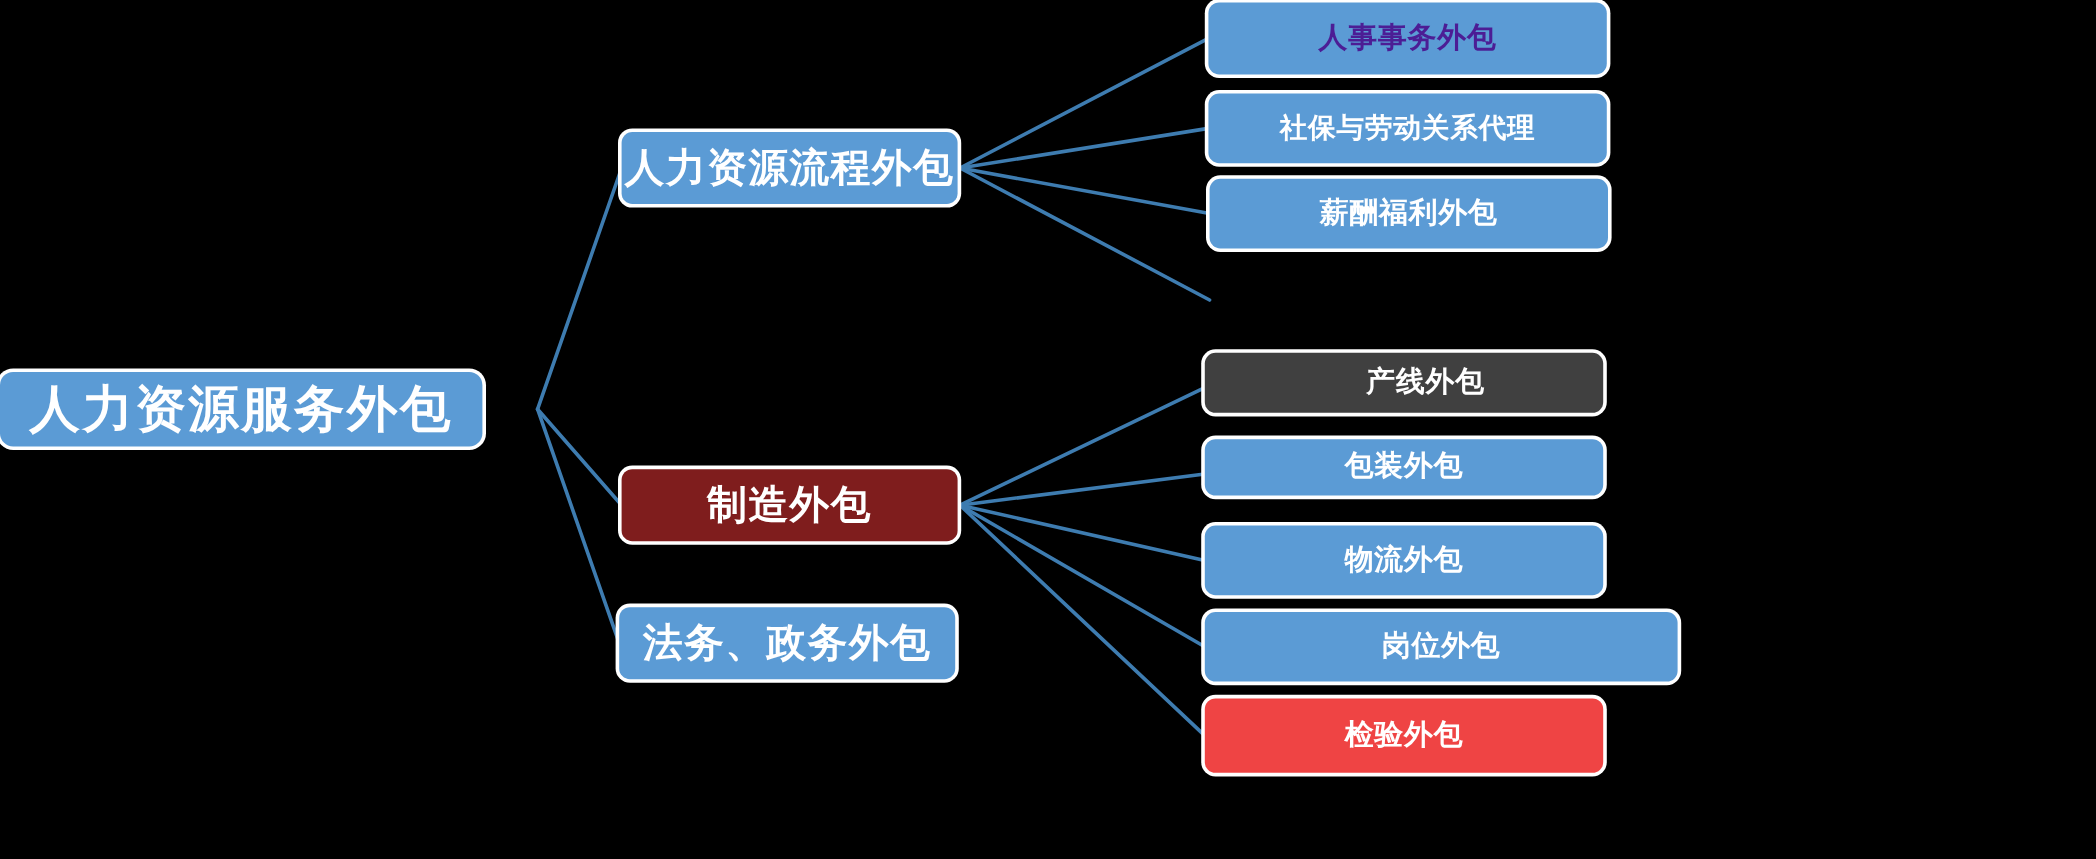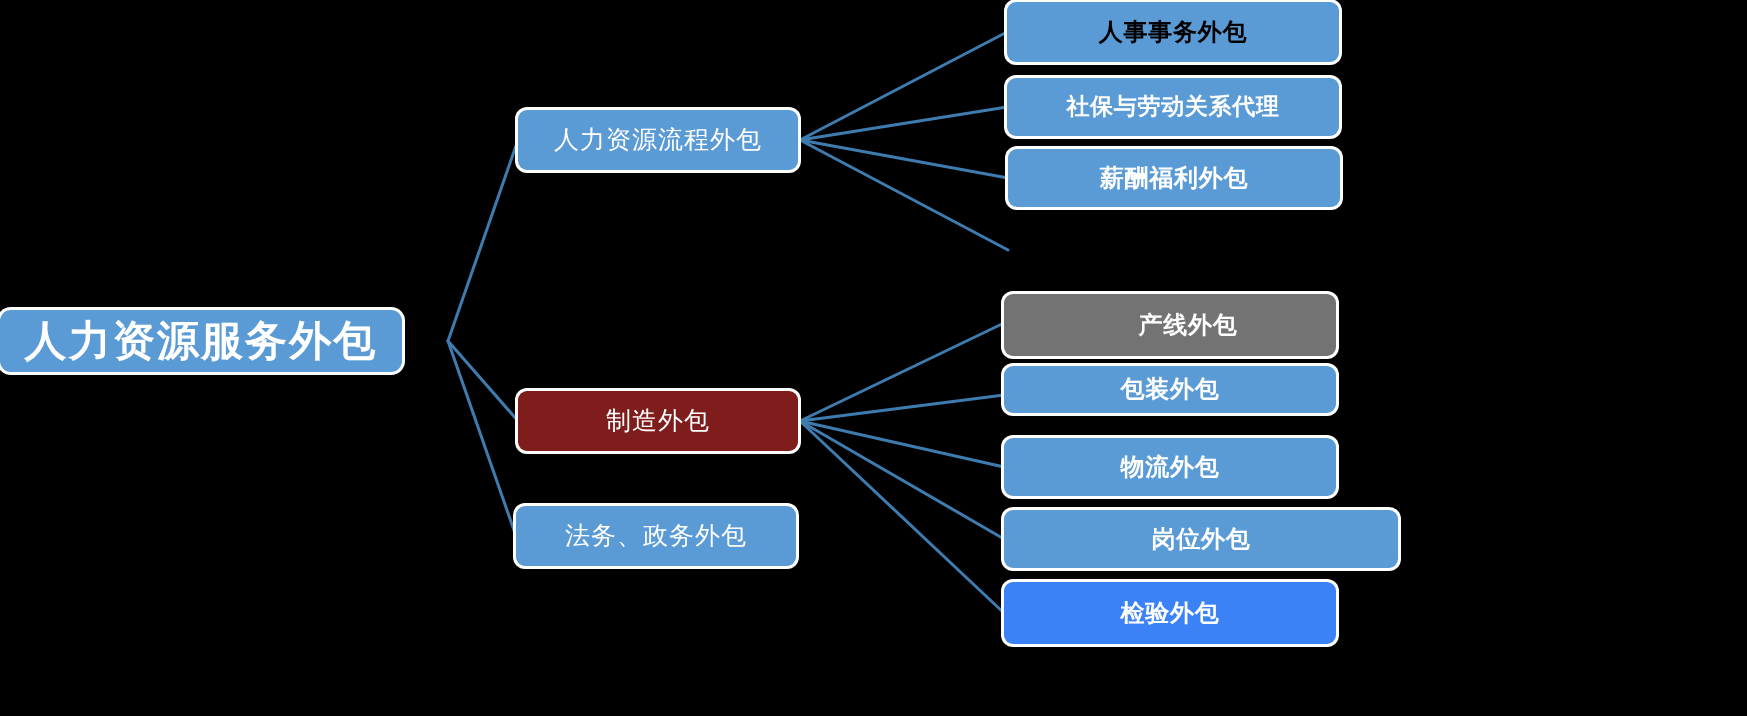--- a/index.html
+++ b/index.html
@@ -41,22 +41,22 @@
     white-space: nowrap;
     letter-spacing: 0.02em;
   }
   .node.root {
     border-radius: 11px;
     font-size: 42px;
     font-weight: bold;
     letter-spacing: 0.05em;
   }
   .node.branch {
-    font-size: 25px;
-    font-weight: normal;
+    font-size: 33px;
+    font-weight: bold;
     letter-spacing: 0.04em;
   }
   .node.leaf {
     font-size: 24px;
     font-weight: bold;
     letter-spacing: 0.03em;
   }
   .node.leaf.narrow {
     font-size: 23px;
   }
@@ -80,22 +80,22 @@
       <path d="M 800 421 L 1004 539" stroke="#3e7cb0" stroke-width="3" fill="none" stroke-linecap="round"></path>
       <path d="M 800 421 L 1004 613" stroke="#3e7cb0" stroke-width="3" fill="none" stroke-linecap="round"></path>
     </svg>
 
   <div class="node root" style="left: 0px; top: 310px; width: 402px; height: 62px; background: rgb(91, 155, 213); color: rgb(255, 255, 255); box-shadow: rgb(255, 255, 255) 0px 0px 0px 3px;">人力资源服务外包</div>
 
   <div class="node branch" style="left: 518px; top: 110px; width: 280px; height: 60px; background: rgb(91, 155, 213); color: rgb(255, 255, 255); box-shadow: rgb(255, 255, 255) 0px 0px 0px 3px;">人力资源流程外包</div>
   <div class="node branch" style="left: 518px; top: 391px; width: 280px; height: 60px; background: #7f1d1d; color: rgb(255, 255, 255); box-shadow: rgb(255, 255, 255) 0px 0px 0px 3px;">制造外包</div>
   <div class="node branch" style="left: 516px; top: 506px; width: 280px; height: 60px; background: rgb(91, 155, 213); color: rgb(255, 255, 255); box-shadow: rgb(255, 255, 255) 0px 0px 0px 3px;">法务、政务外包</div>
 
-  <div class="node leaf" style="left: 1007px; top: 2px; width: 332px; height: 60px; background: rgb(91, 155, 213); color: #000000; box-shadow: rgb(255, 255, 255) 0px 0px 0px 3px; text-align: right;">人事事务外包</div>
+  <div class="node leaf" style="left: 1007px; top: 2px; width: 332px; height: 60px; background: rgb(91, 155, 213); color: #4c1d95; box-shadow: rgb(255, 255, 255) 0px 0px 0px 3px; text-align: right;">人事事务外包</div>
   <div class="node leaf narrow" style="left: 1007px; top: 78px; width: 332px; height: 58px; background: rgb(91, 155, 213); color: rgb(255, 255, 255); box-shadow: rgb(255, 255, 255) 0px 0px 0px 3px;">社保与劳动关系代理</div>
   <div class="node leaf" style="left: 1008px; top: 149px; width: 332px; height: 58px; background: rgb(91, 155, 213); color: rgb(255, 255, 255); box-shadow: rgb(255, 255, 255) 0px 0px 0px 3px;">薪酬福利外包</div>
-  <div class="node leaf" style="left: 1004px; top: 294px; width: 332px; height: 62px; background: #737373; color: rgb(255, 255, 255); box-shadow: rgb(255, 255, 255) 0px 0px 0px 3px; padding-left: 36px;">产线外包</div>
+  <div class="node leaf" style="left: 1004px; top: 294px; width: 332px; height: 50px; background: #404040; color: rgb(255, 255, 255); box-shadow: rgb(255, 255, 255) 0px 0px 0px 3px; padding-left: 36px;">产线外包</div>
   <div class="node leaf" style="left: 1004px; top: 366px; width: 332px; height: 47px; background: rgb(91, 155, 213); color: rgb(255, 255, 255); box-shadow: rgb(255, 255, 255) 0px 0px 0px 3px;">包装外包</div>
   <div class="node leaf" style="left: 1004px; top: 438px; width: 332px; height: 58px; background: rgb(91, 155, 213); color: rgb(255, 255, 255); box-shadow: rgb(255, 255, 255) 0px 0px 0px 3px;">物流外包</div>
   <div class="node leaf" style="left: 1004px; top: 510px; width: 394px; height: 58px; background: rgb(91, 155, 213); color: rgb(255, 255, 255); box-shadow: rgb(255, 255, 255) 0px 0px 0px 3px;">岗位外包</div>
-  <div class="node leaf" style="left: 1004px; top: 582px; width: 332px; height: 62px; background: #3b82f6; color: rgb(255, 255, 255); box-shadow: rgb(255, 255, 255) 0px 0px 0px 3px;">检验外包</div>
+  <div class="node leaf" style="left: 1004px; top: 582px; width: 332px; height: 62px; background: #ef4444; color: rgb(255, 255, 255); box-shadow: rgb(255, 255, 255) 0px 0px 0px 3px;">检验外包</div>
 
 </div>
 
 </body></html>

